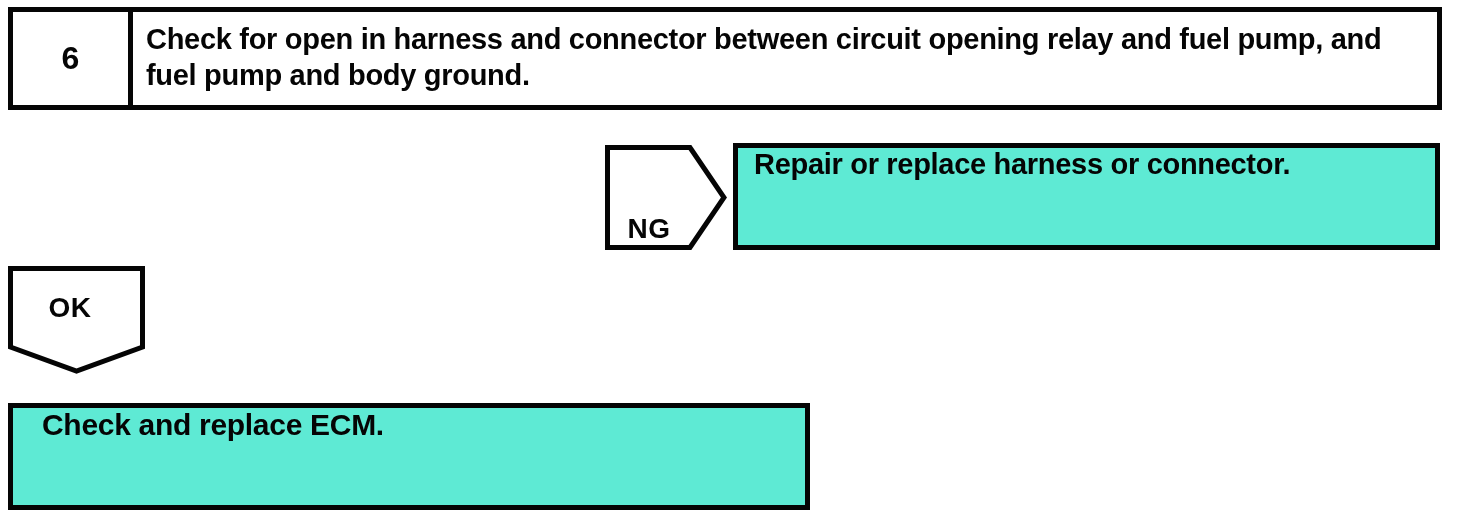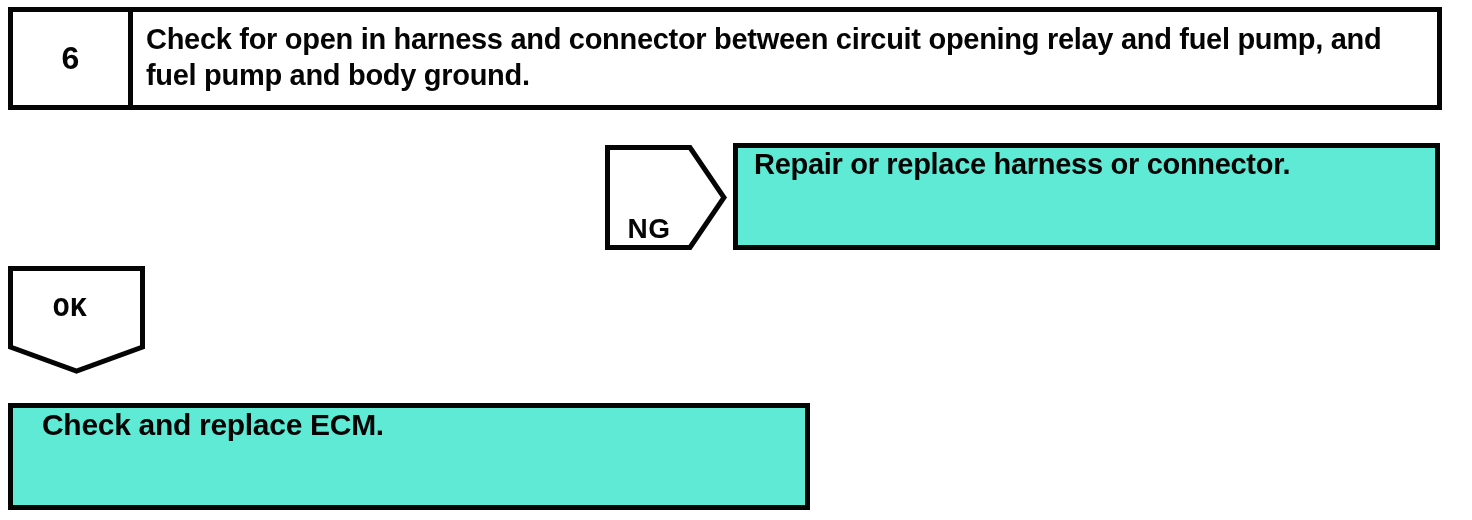--- a/index.html
+++ b/index.html
@@ -88,21 +88,20 @@
     height: 108px;
   }
   .ok-shape .shape-label {
     left: 0;
     top: 0;
     width: 124px;
     height: 84px;
     display: flex;
     align-items: center;
     justify-content: center;
-    font-family: Liberation Mono, monospace;
   }
 
   
   .action-box {
     position: absolute;
     border: 5px solid #050505;
     box-sizing: border-box;
     background: #5eead4;
     display: flex;
     align-items: flex-start;

